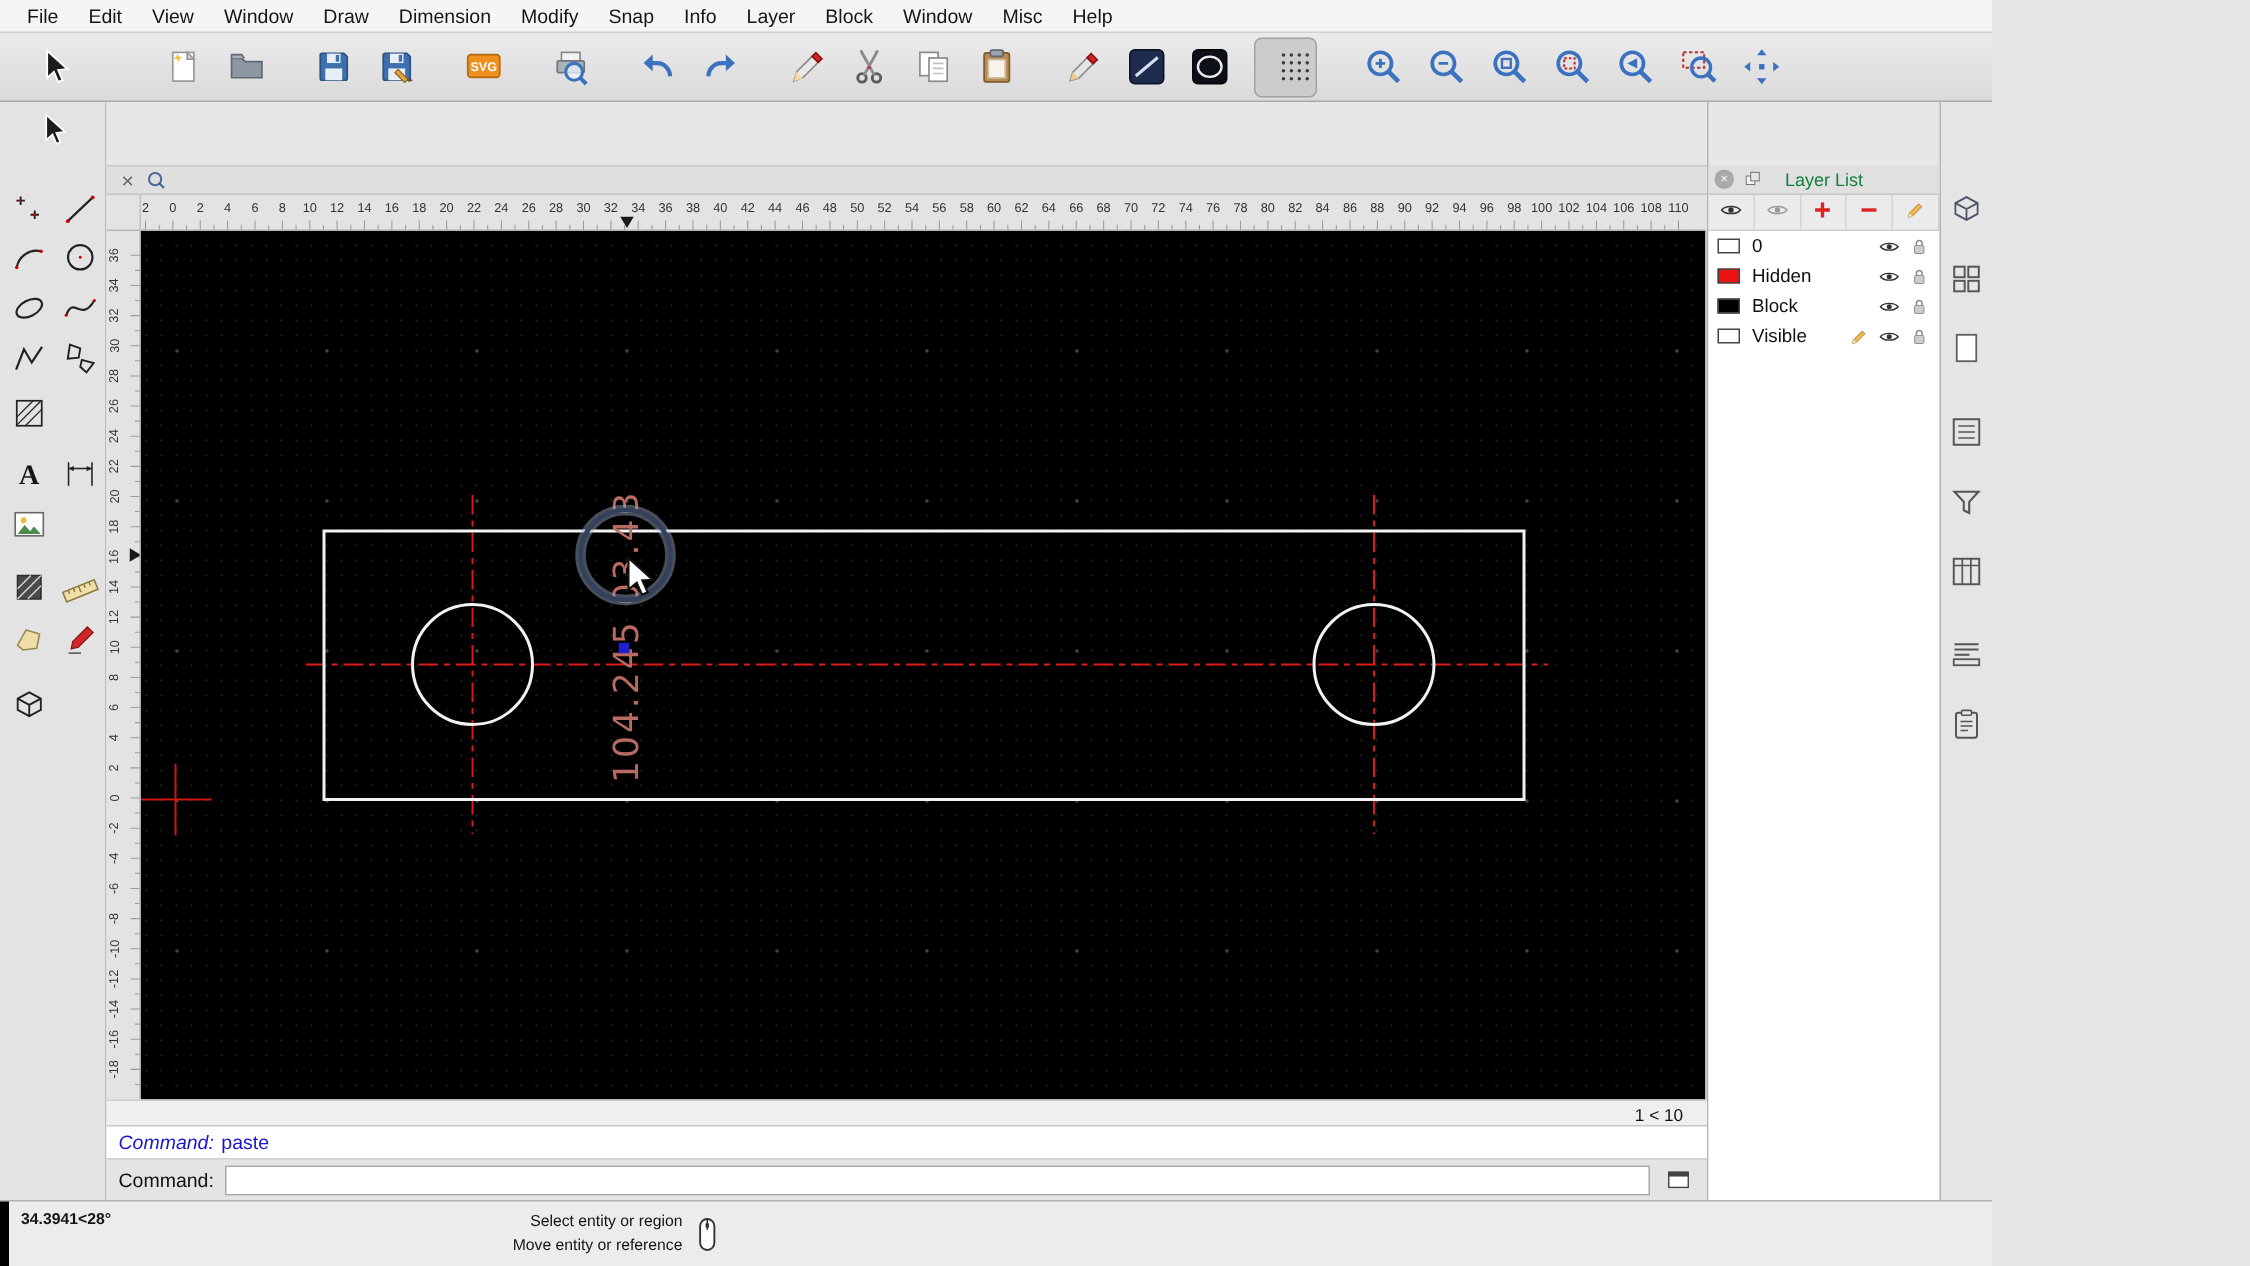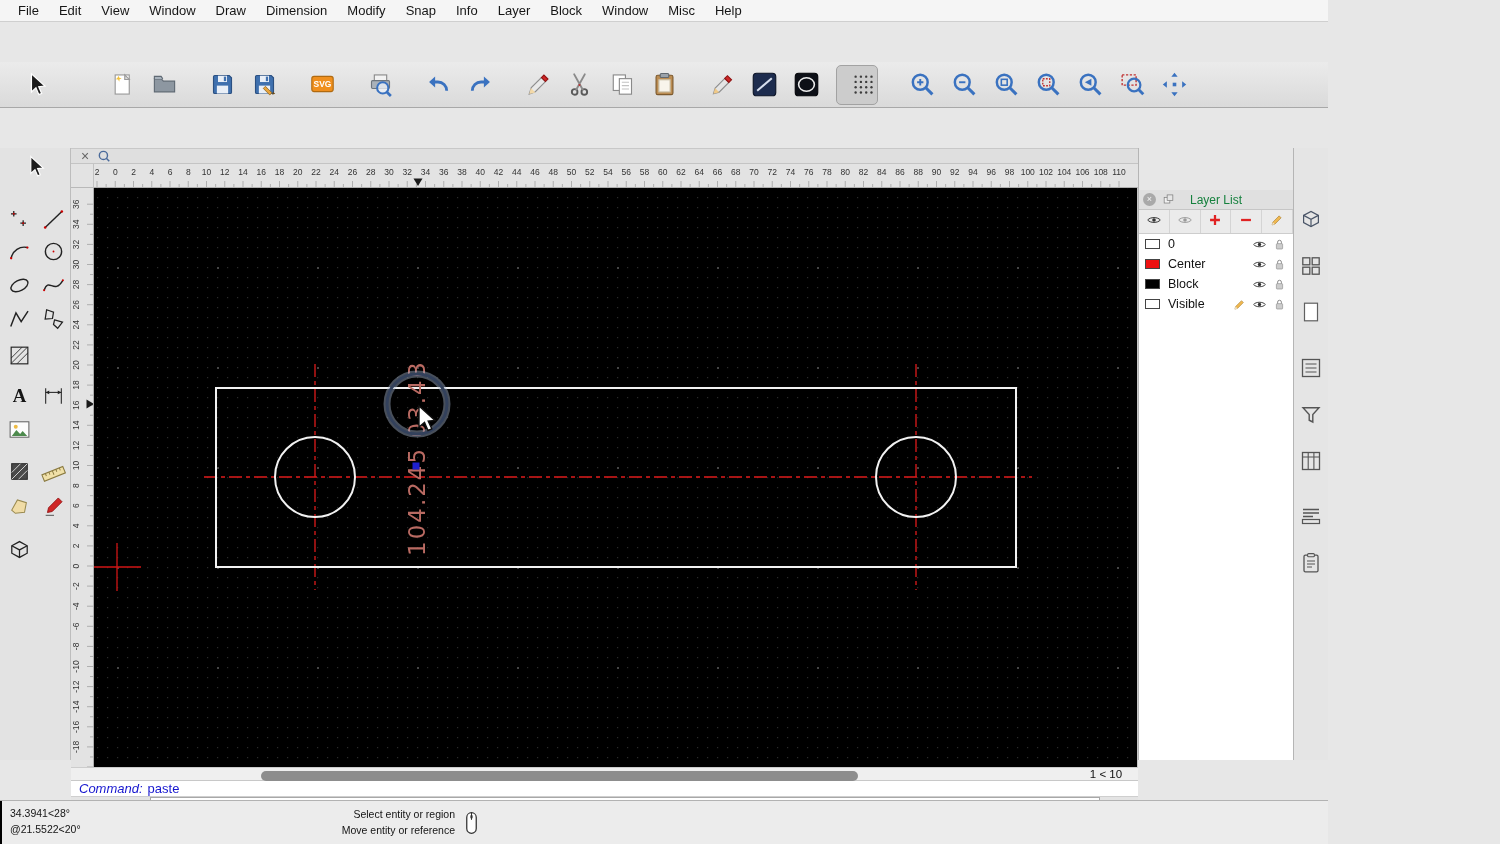--- a/index.html
+++ b/index.html
@@ -1,18 +1,18 @@
 <!DOCTYPE html>
 <html><head>
 <meta charset="utf-8">
 <style>
   *{margin:0;padding:0;box-sizing:border-box;}
   html,body{width:1500px;height:844px;overflow:hidden;}
   body{font-family:"Liberation Sans",sans-serif;background:#e7e7e7;cursor:default;}
-  .app{width:1328px;height:844px;display:flex;flex-direction:column;gap:40px;}
+  .app{width:1328px;height:844px;display:flex;flex-direction:column;}
 
   
   .menubar{height:22px;background:#f5f5f5;border-bottom:1px solid #cfcfcf;display:flex;align-items:center;padding-left:8px;font-size:13px;color:#161616;}
   .menu-item{padding:0 10px;white-space:nowrap;}
 
   
   .toolbar{height:46px;background:linear-gradient(#ebebeb,#dadada);border-bottom:1px solid #a8a8a8;display:flex;align-items:center;padding:0 8px;}
   .tb-group{display:flex;align-items:center;margin-right:16px;}
   .tb-group:first-child{margin-right:44px;}
   .tb-btn{width:42px;height:40px;background:transparent;border:none;display:flex;align-items:center;justify-content:flex-end;}
@@ -41,21 +41,21 @@
   .hruler-row{height:24px;display:flex;}
   .ruler-corner{width:23px;background:#e3e3e3;border-right:1px solid #c2c2c2;border-bottom:1px solid #b9b9b9;}
   .hruler{width:1043px;height:24px;}
   .hruler-end{flex:1;background:#e3e3e3;border-bottom:1px solid #b9b9b9;}
 
   .canvas-row{height:579px;display:flex;}
   .vruler{width:23px;height:579px;}
   .canvas{width:1043px;height:579px;background:#000;}
   .vscroll{flex:1;background:#ededed;border-left:1px solid #c6c6c6;}
 
-  .hscroll-row{height:17px;display:flex;align-items:center;background:#efefef;border-top:1px solid #cccccc;}
+  .hscroll-row{height:17px;display:flex;align-items:flex-end;background:#efefef;border-top:1px solid #cccccc;flex-direction:column;}
   .hscroll-spacer{width:23px;height:100%;}
   .hscroll-track{flex:1;height:100%;position:relative;}
   .hscroll-thumb{position:absolute;left:17%;width:61%;top:3px;height:10px;border-radius:5px;background:#8d8d8d;}
   .scroll-indicator{width:64px;text-align:center;font-size:11.5px;color:#111;}
 
   .cmd-history{height:22px;background:#ffffff;border-top:1px solid #c8c8c8;display:flex;align-items:center;padding-left:8px;font-size:13px;color:#1717cf;}
   .cmd-hist-label{font-style:italic;margin-right:5px;}
   .cmd-row{height:28px;background:#e4e4e4;border-top:1px solid #cfcfcf;display:flex;align-items:center;padding:0 8px;}
   .cmd-label{font-size:13px;color:#111;margin-right:7px;}
   .cmd-input{flex:1;height:20px;border:1px solid #a8a8a8;background:#fff;font-size:13px;padding:0 4px;font-family:"Liberation Sans",sans-serif;}
@@ -81,21 +81,21 @@
 
   
   .right-dock{flex:1;background:#e5e5e5;border-left:1px solid #b5b5b5;display:flex;flex-direction:column;align-items:center;padding-top:55px;}
   .dock-btn{width:34px;height:34px;border:none;background:transparent;display:flex;align-items:center;justify-content:center;}
   .dock-btn svg{width:24px;height:24px;}
 
   
   .statusbar{height:44px;background:#ececec;border-top:1px solid #b2b2b2;display:flex;font-size:10.5px;color:#141414;}
   .sb-sec{padding:4px 8px;line-height:1.55;}
   .sb1{width:253px;}
-  .sb2{width:337px;border-left:2px solid #000000;}
+  .sb2{width:337px;border-left:6px solid #000000;font-weight:bold;}
   .sb3{width:360px;display:flex;align-items:center;padding:0;}
   .sb-hints{width:118px;text-align:right;line-height:1.5;}
   .sb-mouse{display:flex;margin-left:7px;}
   .sb4{flex:1;}
 </style>
 </head>
 <body>
 
 <div class="app">
   <nav class="menubar" id="menubar">
@@ -888,21 +888,21 @@
             </span>
             <span class="layer-ico">
               <svg viewBox="0 0 24 24" xmlns="http://www.w3.org/2000/svg">
                 <rect x="7" y="10.6" width="10" height="8.6" rx="1.2" fill="#cdcdcd" stroke="#8a8a8a"></rect>
                 <path d="M9 10.6V8.2a3 3 0 016 0v2.4" fill="none" stroke="#8a8a8a" stroke-width="1.6"></path>
               </svg>
             </span>
           </div>
           <div class="layer-row">
             <span class="layer-swatch" style="background:#ee1111"></span>
-            <span class="layer-name">Center</span>
+            <span class="layer-name">Hidden</span>
             <span class="layer-ico">
               <svg viewBox="0 0 24 24" xmlns="http://www.w3.org/2000/svg">
                 <path d="M2.6 12C6.2 7.2 17.8 7.2 21.4 12 17.8 16.8 6.2 16.8 2.6 12z" fill="none" stroke="#333" stroke-width="1.5"></path>
                 <circle cx="12" cy="12" r="2.7" fill="#333"></circle>
               </svg>
             </span>
             <span class="layer-ico">
               <svg viewBox="0 0 24 24" xmlns="http://www.w3.org/2000/svg">
                 <rect x="7" y="10.6" width="10" height="8.6" rx="1.2" fill="#cdcdcd" stroke="#8a8a8a"></rect>
                 <path d="M9 10.6V8.2a3 3 0 016 0v2.4" fill="none" stroke="#8a8a8a" stroke-width="1.6"></path>
@@ -999,21 +999,20 @@
               <rect x="8.6" y="2.6" width="6.8" height="3.2" rx="1" fill="#e6e6e6" stroke="#555" stroke-width="1.1"></rect>
               <path d="M8 10h8M8 13h8M8 16h5" stroke="#555" stroke-width="1.1"></path>
             </svg></span>
         </button>
       </div>
   </div>
 
   <div class="statusbar">
     <div class="sb-sec sb2">
       <div>34.3941&lt;28°</div>
-      <div>@21.5522&lt;20°</div>
     </div>
     <div class="sb-sec sb3">
       <div class="sb-hints">
         <div>Select entity or region</div>
         <div>Move entity or reference</div>
       </div>
       <span class="sb-mouse" id="sbMouse">
           <svg viewBox="0 0 24 32" width="19" height="26">
             <rect x="6" y="3" width="12" height="26" rx="6" fill="#fefefe" stroke="#333" stroke-width="1.6"></rect>
             <line x1="12" y1="3" x2="12" y2="12" stroke="#333" stroke-width="1.3"></line>

